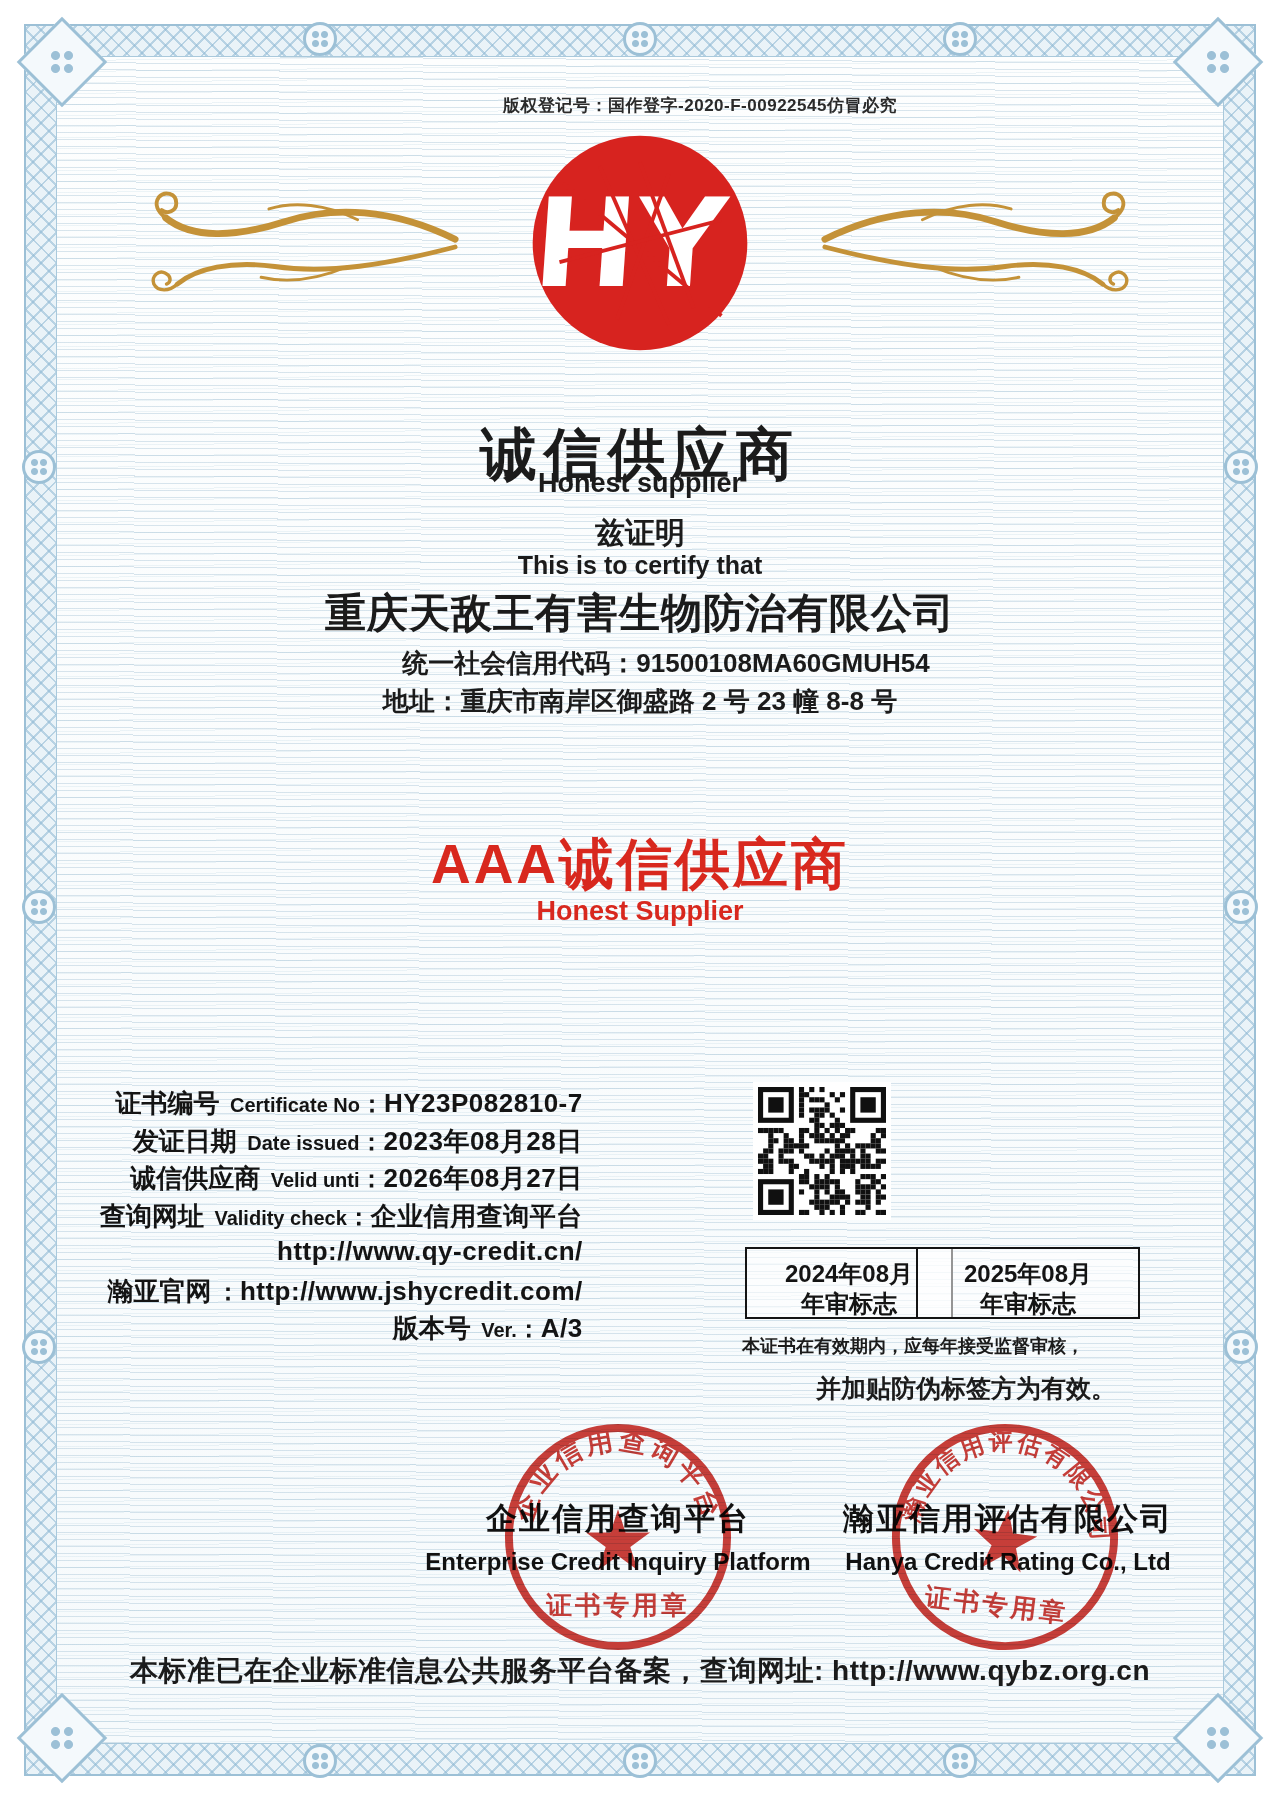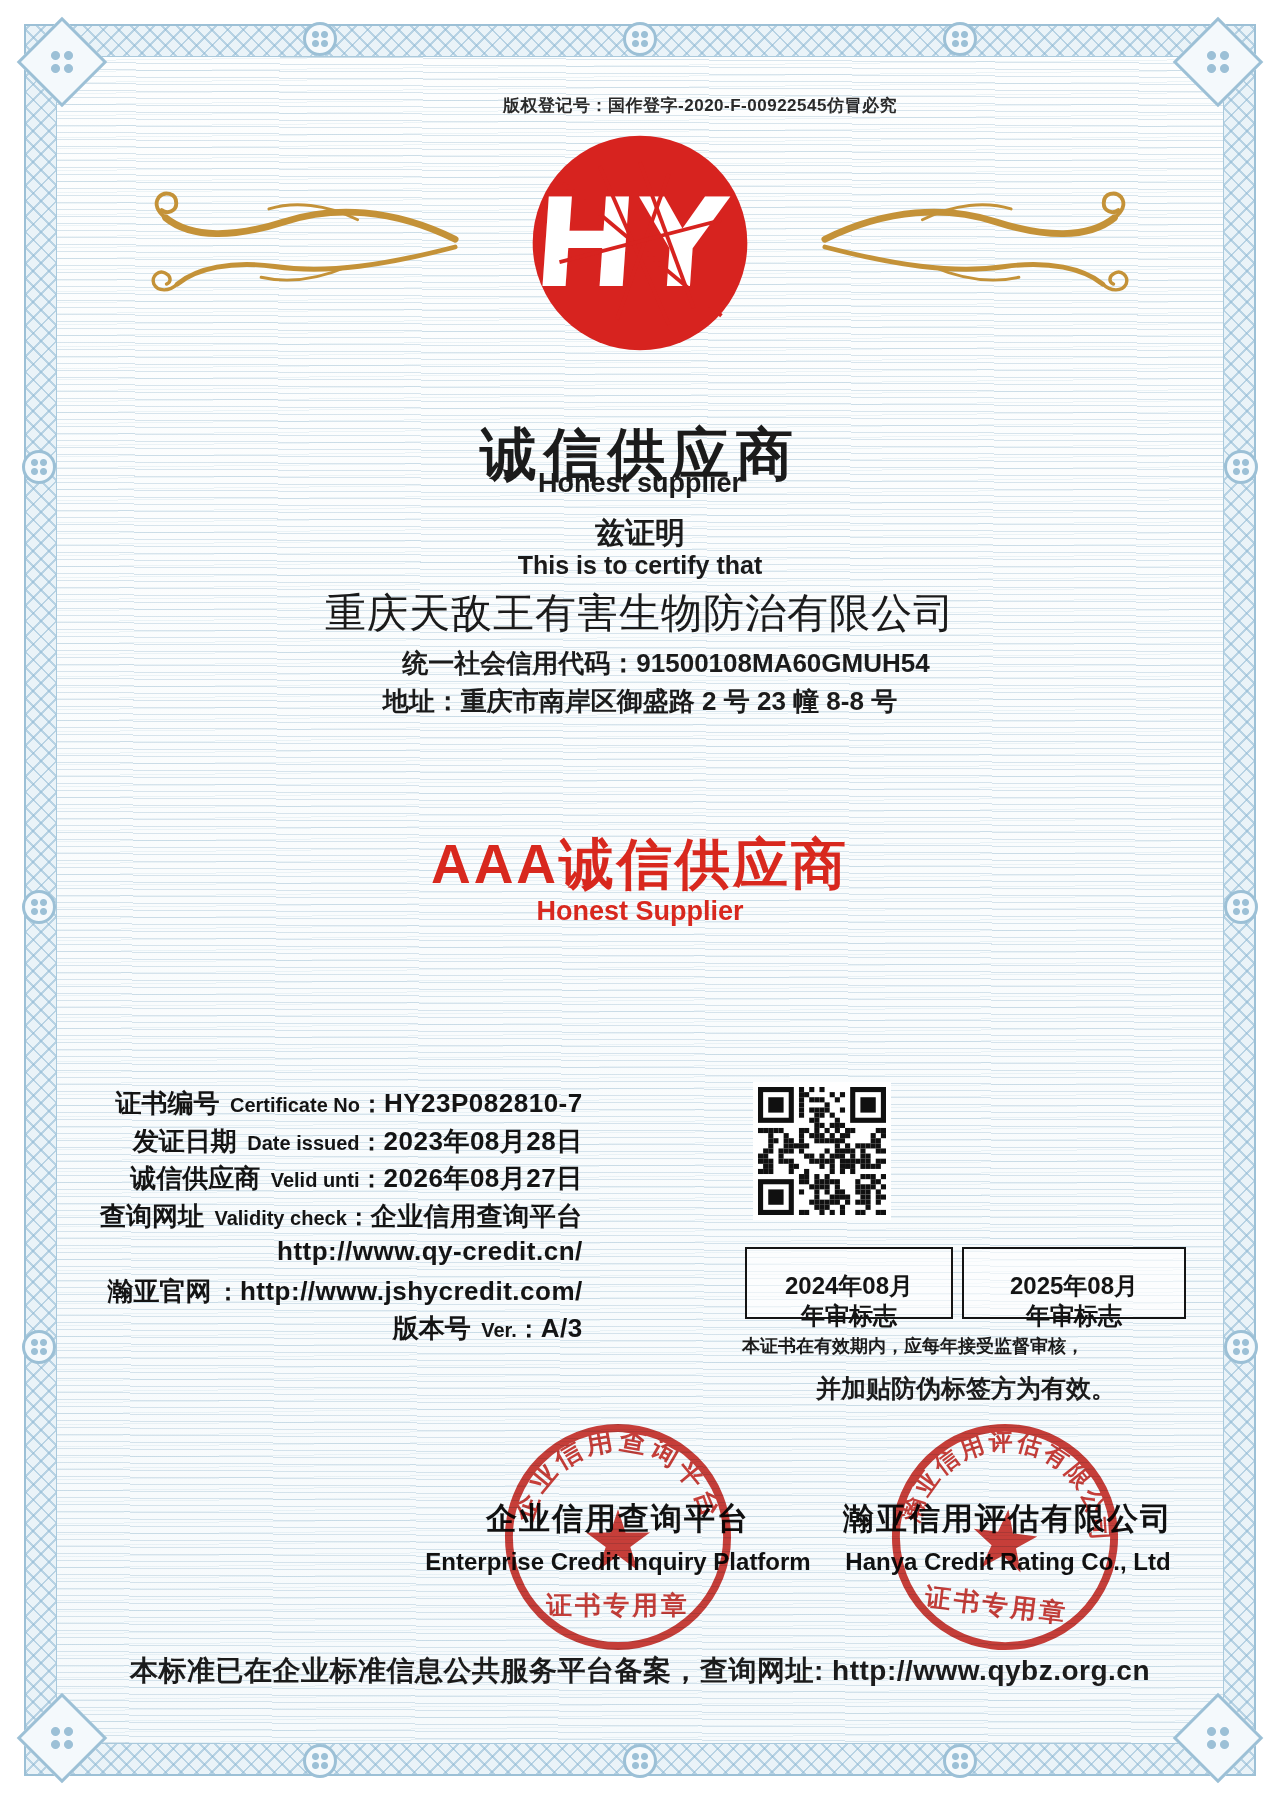--- a/index.html
+++ b/index.html
@@ -53,42 +53,42 @@
 
   .logo { position:absolute; top:128px; left:525px; width:230px; height:230px; z-index:3; }
   .flourish { position:absolute; top:188px; width:312px; height:118px; z-index:2; }
   .flourish.left { left:148px; }
   .flourish.right{ left:820px; transform:scaleX(-1); }
 
   .title-zh   { top:382px; font-size:57px; font-weight:700; letter-spacing:7px;margin-top:35px; }
   .title-en   { top:468px; font-size:27px; font-weight:600; }
   .certify-zh { top:513px; font-size:30px; font-weight:600; }
   .certify-en { top:551px; font-size:25px; font-weight:600; }
-  .company    { top:586px; font-size:41px; font-weight:400; letter-spacing:1px; }
+  .company    { top:586px; font-size:41px; font-weight:700; letter-spacing:1px; }
   .credit-code{ top:646px; font-size:26px; font-weight:600;margin-left:26px; }
   .address    { top:684px; font-size:26px; font-weight:600; }
 
   .rating-zh { top:828px; font-size:55px; font-weight:700; color:#d8281e; letter-spacing:3px; }
   .rating-en { top:896px; font-size:27px; font-weight:600; color:#d8281e; }
 
   .details { position:absolute; left:100px; top:1086px; z-index:3;text-align:right; }
   .detail-row { height:37.5px; white-space:nowrap; color:#141414; }
   .d-zh  { font-size:26px; font-weight:700; }
   .d-en  { font-size:20px; font-weight:600; margin-left:6px; }
   .d-sep { font-size:24px; font-weight:600; }
   .d-val { font-size:26px; font-weight:600; letter-spacing:.5px; }
 
   .qr { position:absolute; left:753px; top:1082px; width:138px; height:138px; background:#fff; padding:5px; z-index:3; }
   .qr-text { position:absolute; left:912px; top:1083px; width:300px; z-index:3; }
   .qr-line { font-size:25px; font-weight:600; line-height:36.5px; color:#141414; white-space:nowrap; }
 
   .audit-box { position:absolute; top:1247px; height:72px; border:2px solid #141414; z-index:3;
-               background:rgba(255,255,255,.55); text-align:center; padding-top:22px; }
+               background:rgba(255,255,255,.55); text-align:center; padding-top:10px; }
   .audit-box.b1 { left:745px; width:208px; }
-  .audit-box.b2 { left:962px; width:224px; }
+  .audit-box.b2 { left:916px; width:224px; }
   .audit-box div { font-size:24px; font-weight:600; line-height:30px; color:#141414; }
 
   .notice1 { left:742px; top:1334px; font-size:18px; font-weight:600; white-space:nowrap; }
   .notice2 { left:742px; top:1372px; width:448px; text-align:center; font-size:25px; font-weight:600; }
 
   .sig { position:absolute; top:1498px; width:460px; text-align:center; z-index:3; }
   .sig.s1 { left:388px; }
   .sig.s2 { left:778px; }
   .sig-zh { font-size:31px; font-weight:700; letter-spacing:2px; color:#111; }
   .sig-en { font-size:24px; font-weight:600; margin-top:8px; color:#111; }

